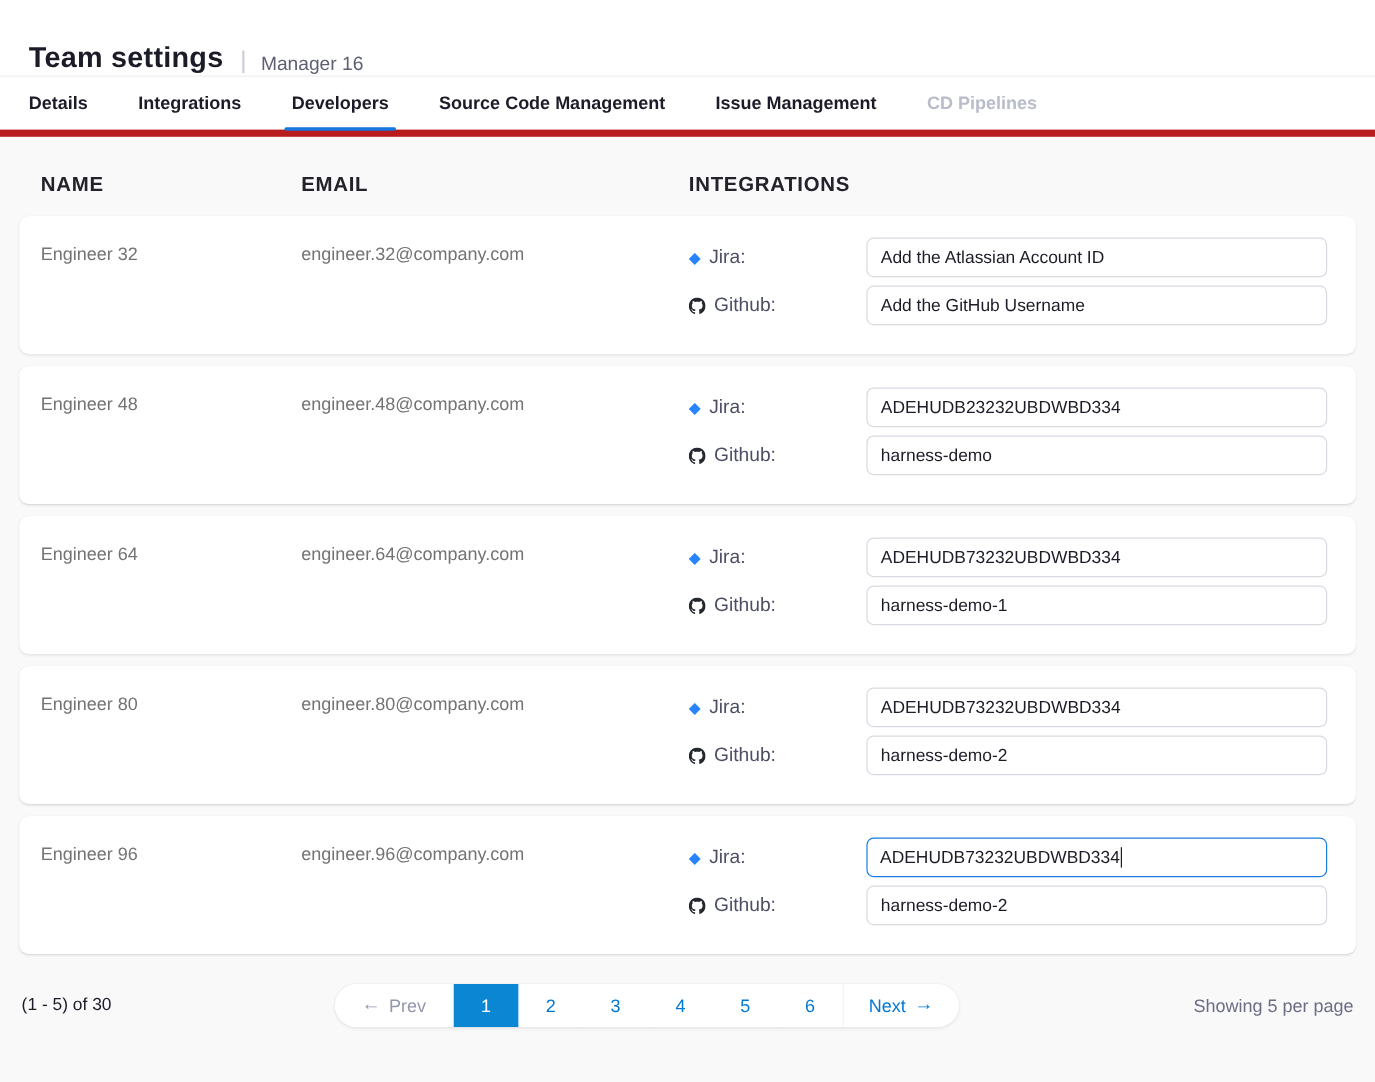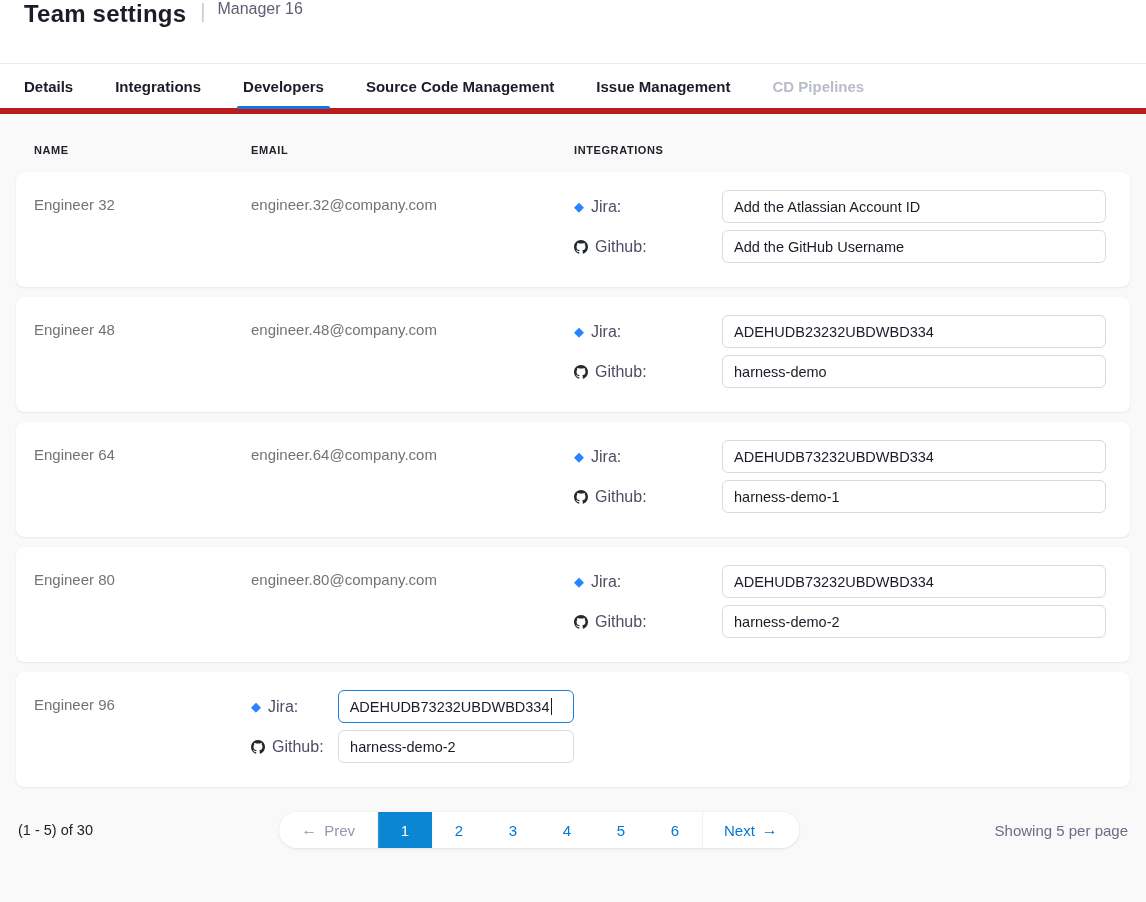--- a/index.html
+++ b/index.html
@@ -8,21 +8,21 @@
     font-family:"Liberation Sans", sans-serif;
     background:#f9f9fa;
     color:#1c1c28;
     overflow:hidden;
   }
   
   .page-header {
     background:#fff;
     height:64px;
     display:flex;
-    align-items:flex-start;
+    align-items:flex-end;
     padding:0 24px;
     border-bottom:1px solid #ebebee;
   }
   .page-title { font-size:24px; font-weight:bold; color:#1c1c28; letter-spacing:.2px; }
   .title-sep { color:#c9cad3; font-size:20px; font-weight:300; margin:0 12px 0 14px; }
   .page-subtitle { font-size:16px; color:#5d5f72; }
   
   .tabbar {
     background:#fff;
     height:50px;
@@ -43,21 +43,21 @@
   }
   .tab.disabled { color:#b9bcc9; cursor:default; }
   
   .content { padding:0 16px; }
   .table-head {
     display:grid;
     grid-template-columns:217px 323px 1fr;
     padding:30px 18px 16px 18px;
   }
   .col-label {
-    font-size:11px; font-weight:bold; letter-spacing:.6px;
+    font-size:17px; font-weight:bold; letter-spacing:.6px;
     color:#22222a; text-transform:uppercase;
   }
   .row-card {
     background:#fff;
     border-radius:8px;
     box-shadow:0 1px 2px rgba(40,41,61,.07), 0 0 1px rgba(40,41,61,.08);
     height:115px;
     margin-bottom:10px;
     display:grid;
     grid-template-columns:217px 323px 1fr;
@@ -259,20 +259,21 @@
           </span>
           <div class="text-input github-input">
             <span>harness-demo-2</span>
           </div>
         </div>
       </div>
     </div>
 
     <div class="row-card">
       <div class="cell-name">Engineer 96</div>
+      <div class="cell-email">engineer.96@company.com</div>
       <div class="integrations-cell">
         <div class="integration-line">
           <span class="int-label-wrap">
             <span class="jira-glyph">◆</span>
             <span class="int-label">Jira:</span>
           </span>
           <div class="text-input jira-input focused">
             <span>ADEHUDB73232UBDWBD334</span>
           <span class="caret"></span>
             </div>

